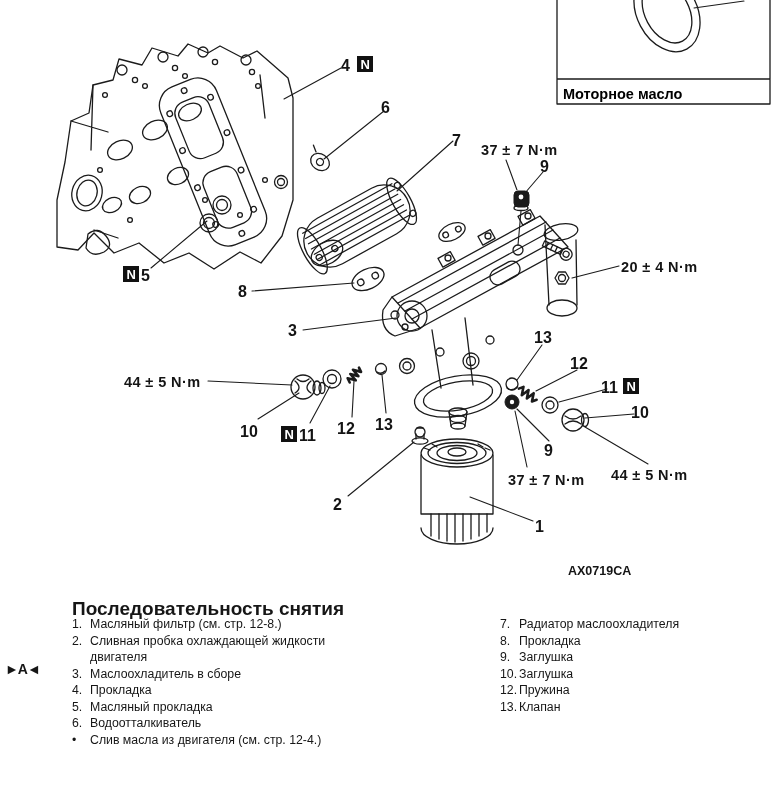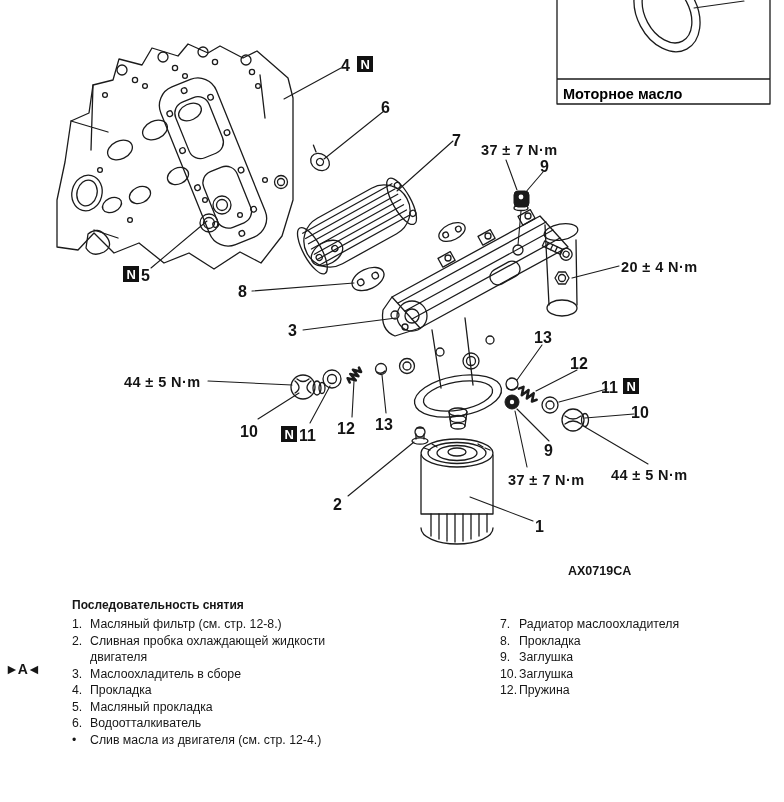--- a/index.html
+++ b/index.html
@@ -10,21 +10,21 @@
   .ln2{stroke:#1b1b1b;stroke-width:1.1;fill:none;stroke-linecap:round;}
   .thick{stroke:#1b1b1b;stroke-width:2.6;fill:none;stroke-linecap:round;stroke-linejoin:round;}
   .fillw{fill:#fff;}
   .filldark{fill:#1b1b1b;stroke:#1b1b1b;}
   .lbl{font-family:"Liberation Sans",sans-serif;font-weight:bold;font-size:16px;fill:#141414;stroke:none;}
   .torque{font-size:14.5px;letter-spacing:.4px;}
   .figcode{font-size:12.5px;}
   .caption{font-size:14.5px;font-weight:bold;}
   .nflag{fill:#111;stroke:none;}
   .nflag-t{font-family:"Liberation Sans",sans-serif;font-weight:bold;font-size:13px;fill:#fff;stroke:none;}
-  .removal-title{position:absolute;left:72px;top:598px;font-size:12px;font-weight:bold;}
+  .removal-title{position:absolute;left:72px;top:598px;font-size:19px;font-weight:bold;}
   .col{position:absolute;top:616px;}
   .col.left{left:72px;width:262px;}
   .col.right{left:500px;width:270px;}
   .item{display:flex;font-size:12.3px;line-height:16.5px;}
   .item .num{flex:none;width:19px;}
   .col.left .item .num{width:18px;}
   .item .txt{flex:1;}
   .marker-a{position:absolute;left:5px;top:661px;font-size:14px;font-weight:bold;letter-spacing:-1px;}
 </style>
 </head>
@@ -374,15 +374,19 @@
         <span class="txt">Заглушка</span>
       </div>
   <div class="item">
         <span class="num">10.</span>
         <span class="txt">Заглушка</span>
       </div>
   <div class="item">
         <span class="num">12.</span>
         <span class="txt">Пружина</span>
       </div>
+  <div class="item">
+        <span class="num">13.</span>
+        <span class="txt">Клапан</span>
+      </div>
 </div>
 
 </div>
 
 </body></html>

